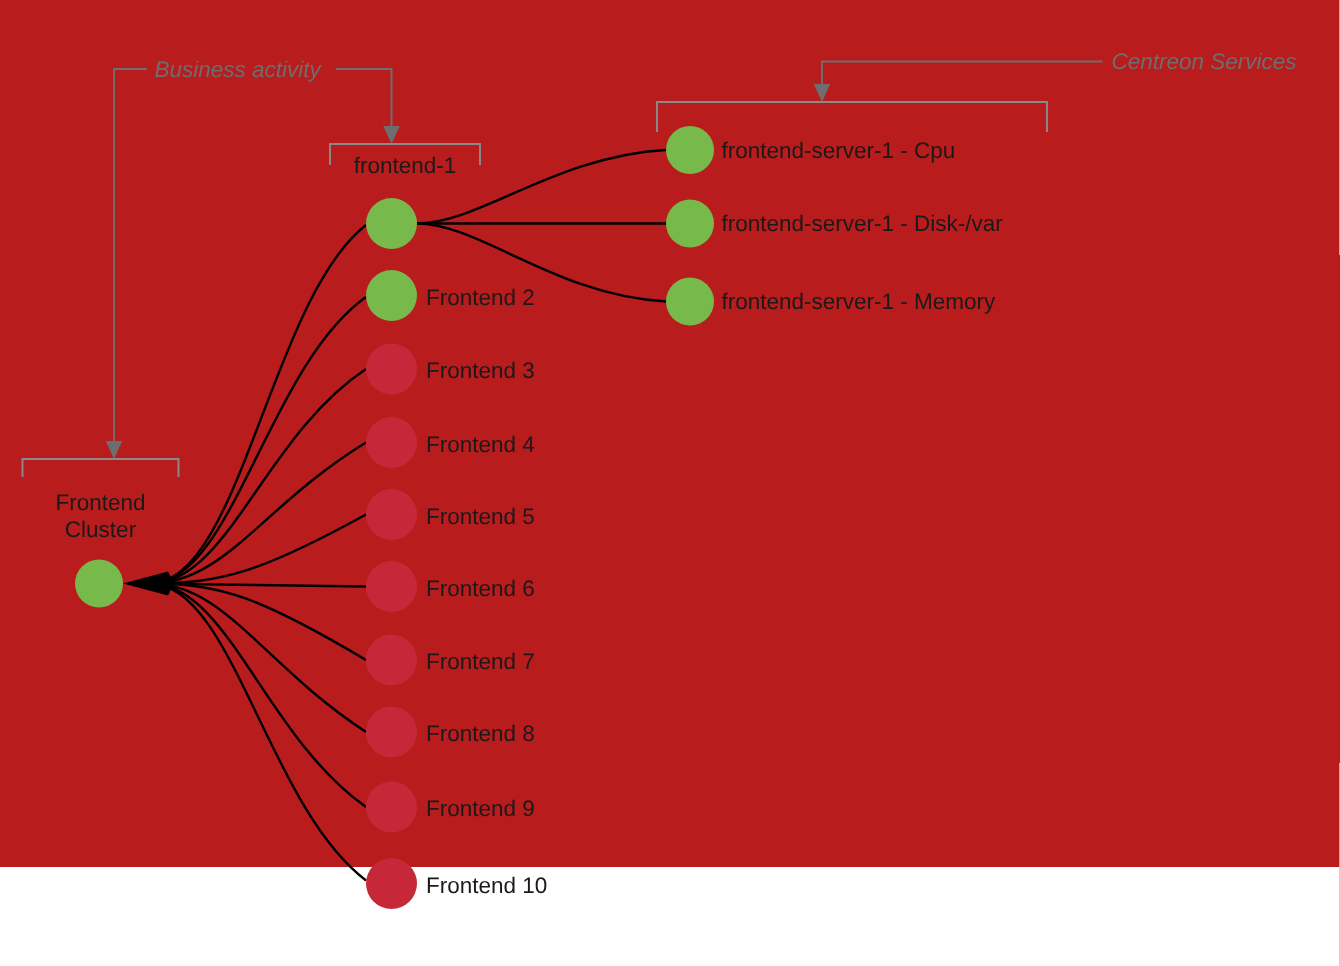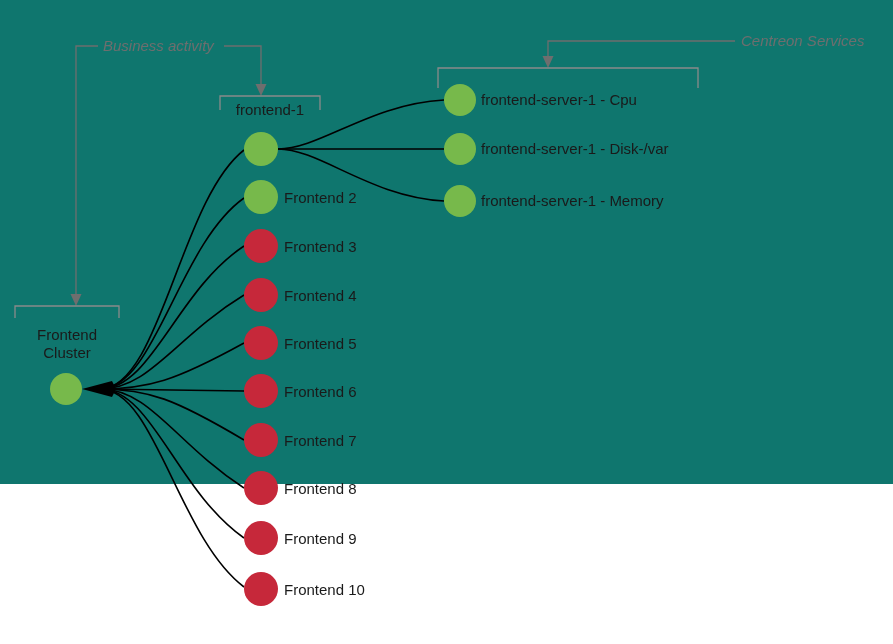--- a/index.html
+++ b/index.html
@@ -9,22 +9,22 @@
   }
   body {
     width: 893px;
     height: 644px;
     overflow: hidden;
     font-family: "Liberation Sans", sans-serif;
   }
   #diagram-root {
     position: relative;
     width: 893px;
-    height: 484px;
-    background: #0f766e;
+    height: 578px;
+    background: #b91c1c;
   }
   svg.canvas {
     display: block;
     width: 893px;
     height: 644px;
   }
   .node-label {
     font-family: "Liberation Sans", sans-serif;
     font-size: 15px;
     fill: #1a1a1a;

